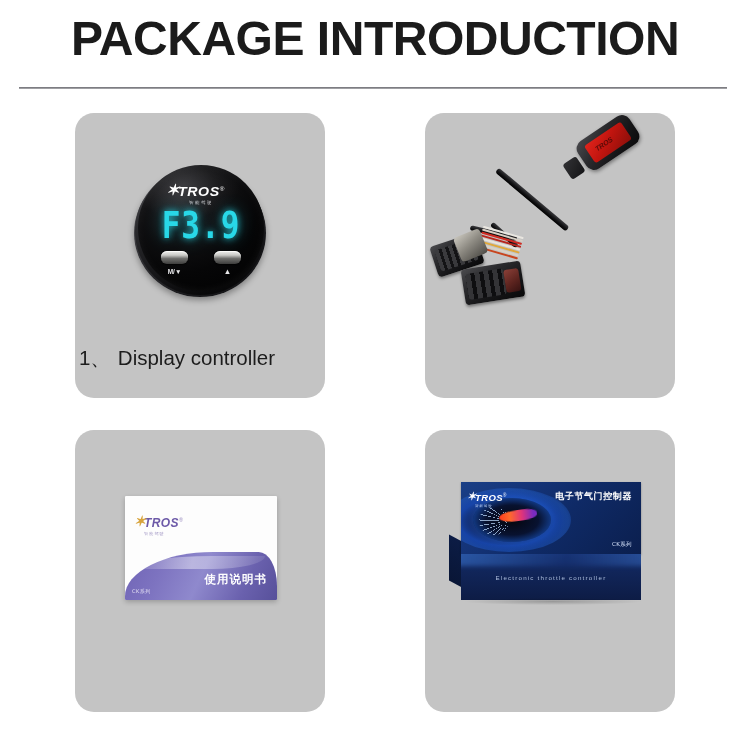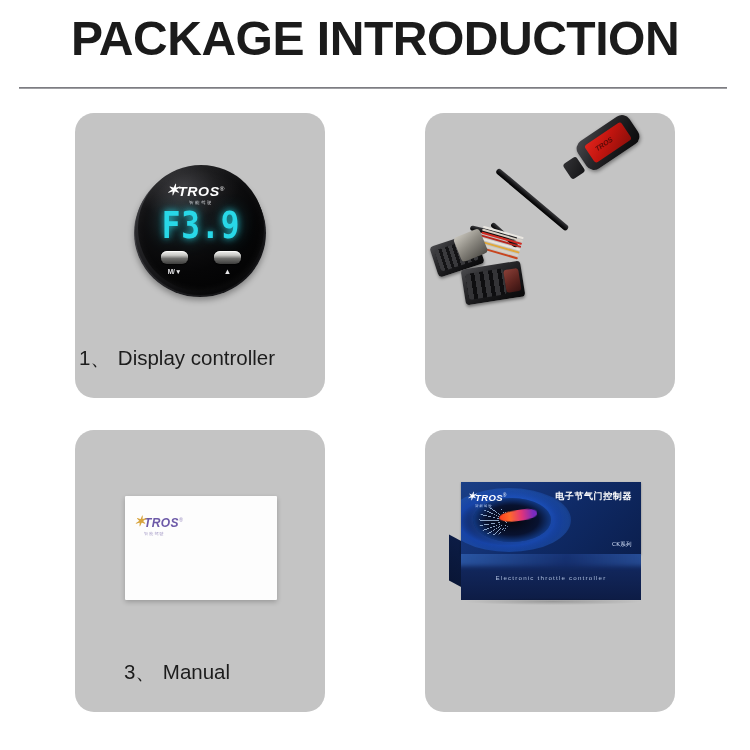--- a/index.html
+++ b/index.html
@@ -657,24 +657,26 @@
 
   <div class="panel panel-3">
     <div class="panel-stage">
       <div class="manual">
         <div class="manual-logo">
           <span class="manual-logo-main">
             <span class="manual-star">✶</span><span>TROS</span><span class="manual-reg">®</span>
           </span>
           <div class="manual-logo-sub">智能驾驶</div>
         </div>
+        <div class="manual-wave">
+          <div class="manual-wave-hi"></div>
+          <div class="manual-title">使用说明书</div>
+          <div class="manual-series">CK系列</div>
+        </div>
       </div>
-    </div>
-    <div class="panel-caption">
-      <span class="num">3、</span><span class="txt">Manual</span>
     </div>
   </div>
 
   <div class="panel panel-4">
     <div class="panel-stage">
       <div class="box-wrap">
         <div class="box-side"></div>
 
         <div class="box-top">
           <div class="box-top-glow"></div>

